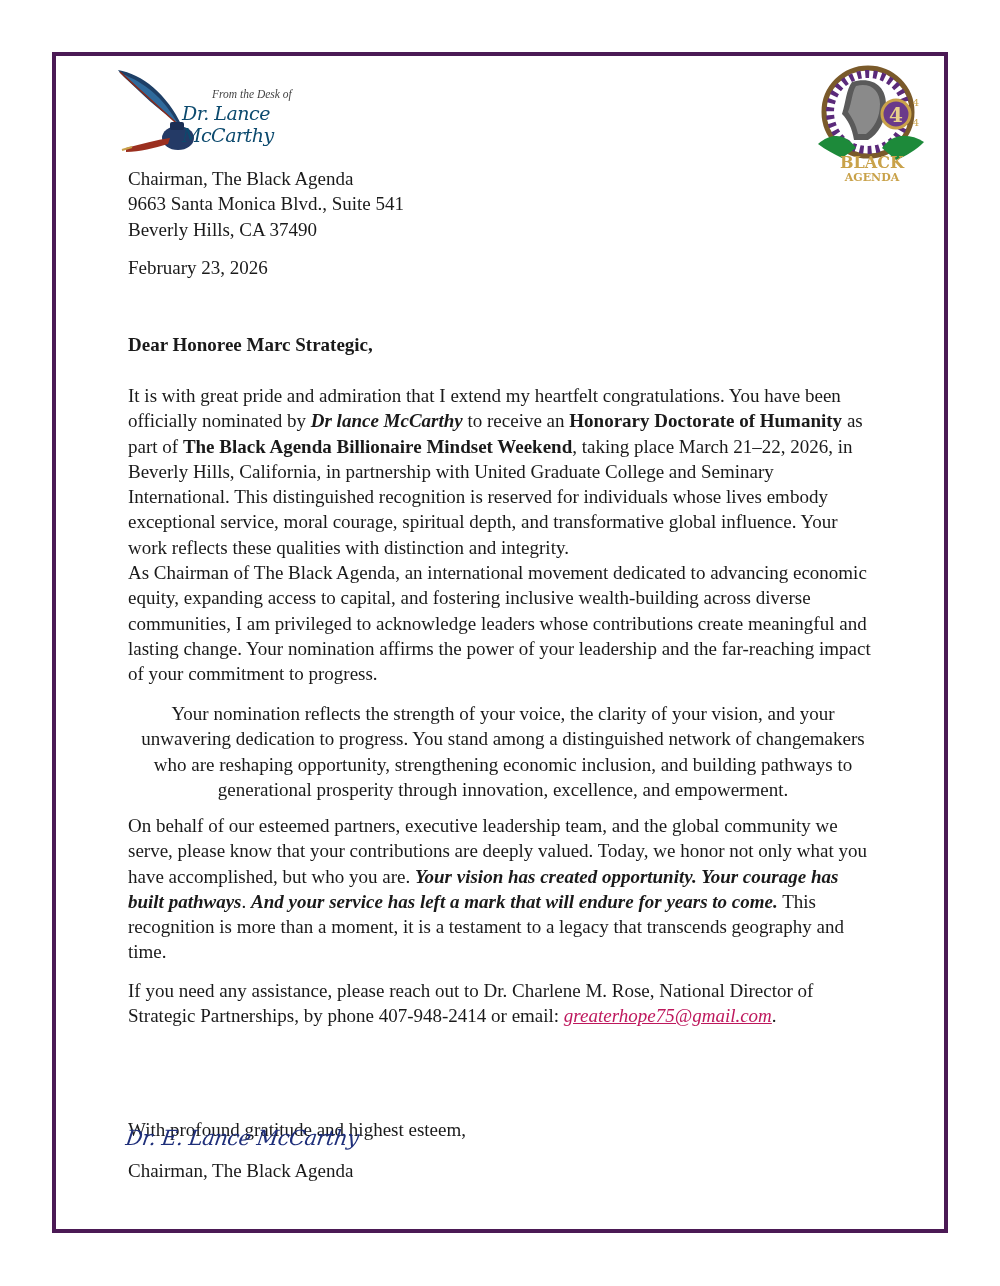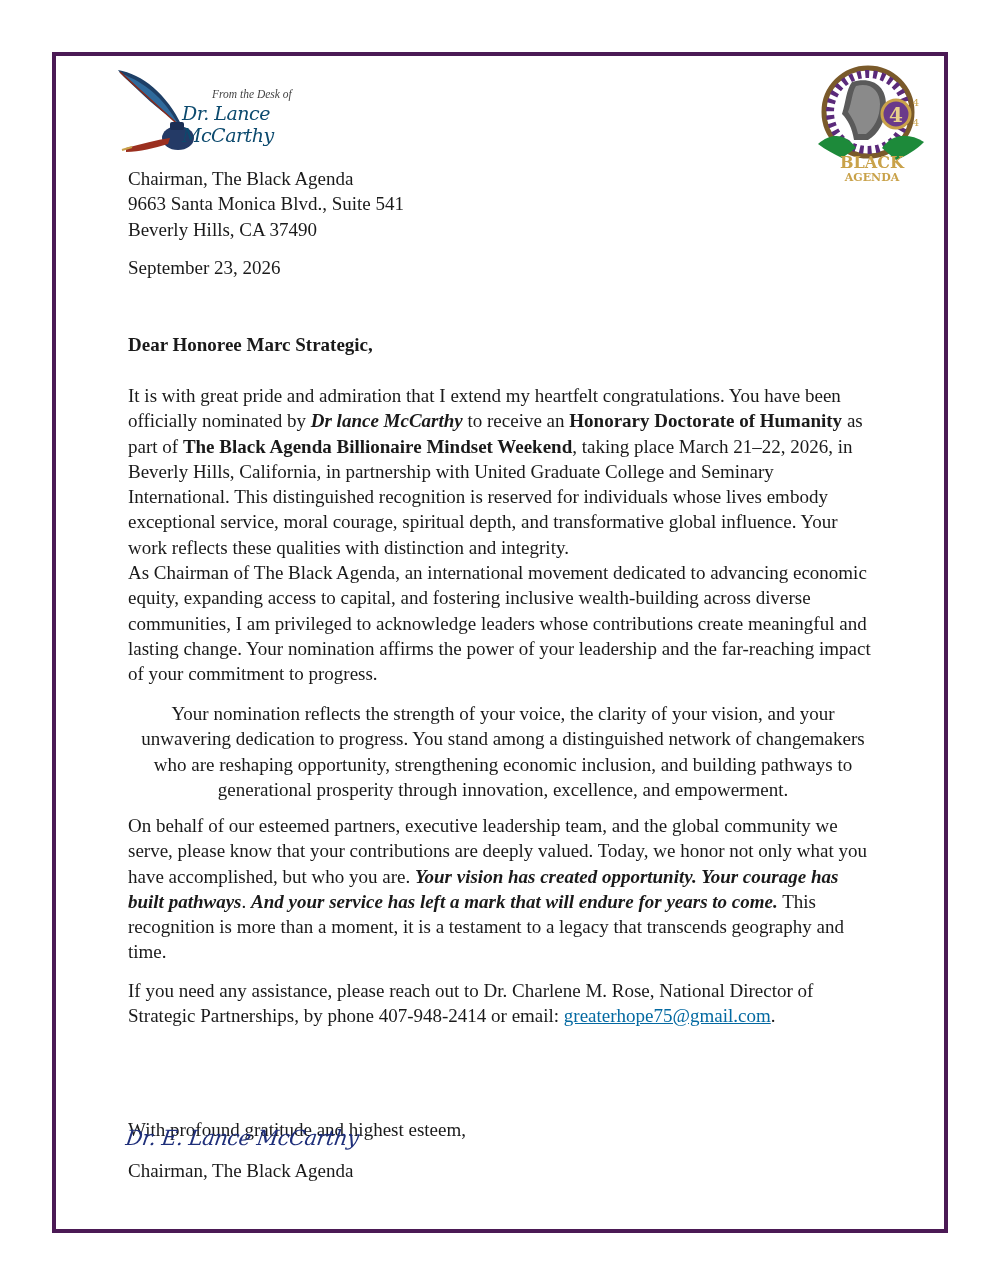--- a/index.html
+++ b/index.html
@@ -23,21 +23,21 @@
   .para { margin: 0; }
   .p1 { top: 383px; }
   .p2 { top: 560px; }
   .p3 { top: 701px; text-align: center; }
   .p4 { top: 813px; }
   .p5 { top: 978px; }
   .closing { top: 1079px; margin-top: 38px; }
   .signature { position: absolute; left: 126px; top: 1126px; font-size: 21px; color: #1f2f7a;
     font-style: italic; font-family: "DejaVu Serif", serif; letter-spacing: -0.5px; transform: skewX(-8deg); }
   .sig-title { top: 1158px; }
-  a.email { color: #0369a1; text-decoration: underline; }
+  a.email { color: #be185d; text-decoration: underline; font-style: italic; }
   .bi { font-weight: bold; font-style: italic; }
   .b { font-weight: bold; }
 </style>
 </head>
 <body>
 
 <div class="frame"></div>
 
 <div class="page">
 
@@ -71,21 +71,21 @@
       <text x="60" y="119" text-anchor="middle" font-family="DejaVu Serif, serif" font-size="11" fill="#c9a24a" font-weight="bold">AGENDA</text>
     </svg>
   </div>
 
   <div class="text-block addr">
     <div>Chairman, The Black Agenda</div>
     <div>9663 Santa Monica Blvd., Suite 541</div>
     <div>Beverly Hills, CA 37490</div>
   </div>
 
-  <div class="text-block date">September 23, 2026</div>
+  <div class="text-block date">February 23, 2026</div>
 
   <div class="text-block salutation">Dear Honoree Marc Strategic,</div>
 
   <p class="text-block para p1"><span>It is with great pride and admiration that I extend my heartfelt congratulations. You have been officially nominated by </span><span class="bi">Dr lance McCarthy</span><span> to receive an </span><span class="b">Honorary Doctorate of Humanity</span><span> as part of </span><span class="b">The Black Agenda Billionaire Mindset Weekend</span><span>, taking place March 21–22, 2026, in Beverly Hills, California, in partnership with United Graduate College and Seminary International. This distinguished recognition is reserved for individuals whose lives embody exceptional service, moral courage, spiritual depth, and transformative global influence. Your work reflects these qualities with distinction and integrity.</span></p>
 
   <p class="text-block para p2">As Chairman of The Black Agenda, an international movement dedicated to advancing economic equity, expanding access to capital, and fostering inclusive wealth-building across diverse communities, I am privileged to acknowledge leaders whose contributions create meaningful and lasting change. Your nomination affirms the power of your leadership and the far-reaching impact of your commitment to progress.</p>
 
   <p class="text-block para p3">Your nomination reflects the strength of your voice, the clarity of your vision, and your unwavering dedication to progress. You stand among a distinguished network of changemakers who are reshaping opportunity, strengthening economic inclusion, and building pathways to generational prosperity through innovation, excellence, and empowerment.</p>
 
   <p class="text-block para p4"><span>On behalf of our esteemed partners, executive leadership team, and the global community we serve, please know that your contributions are deeply valued.  Today, we honor not only what you have accomplished, but who you are. </span><span class="bi">Your vision has created opportunity. Your courage has built pathways</span><span>. </span><span class="bi">And your service has left a mark that will endure for years to come.</span><span> This recognition is more than a moment, it is a testament to a legacy that transcends geography and time.</span></p>

